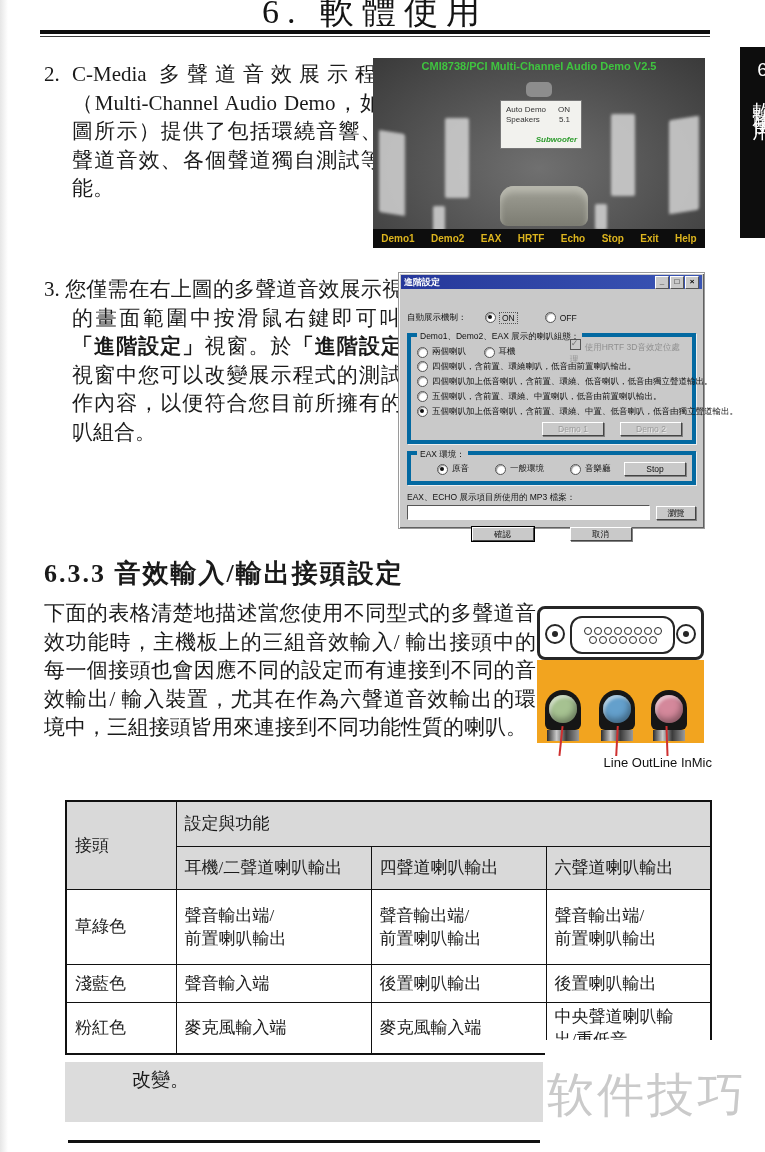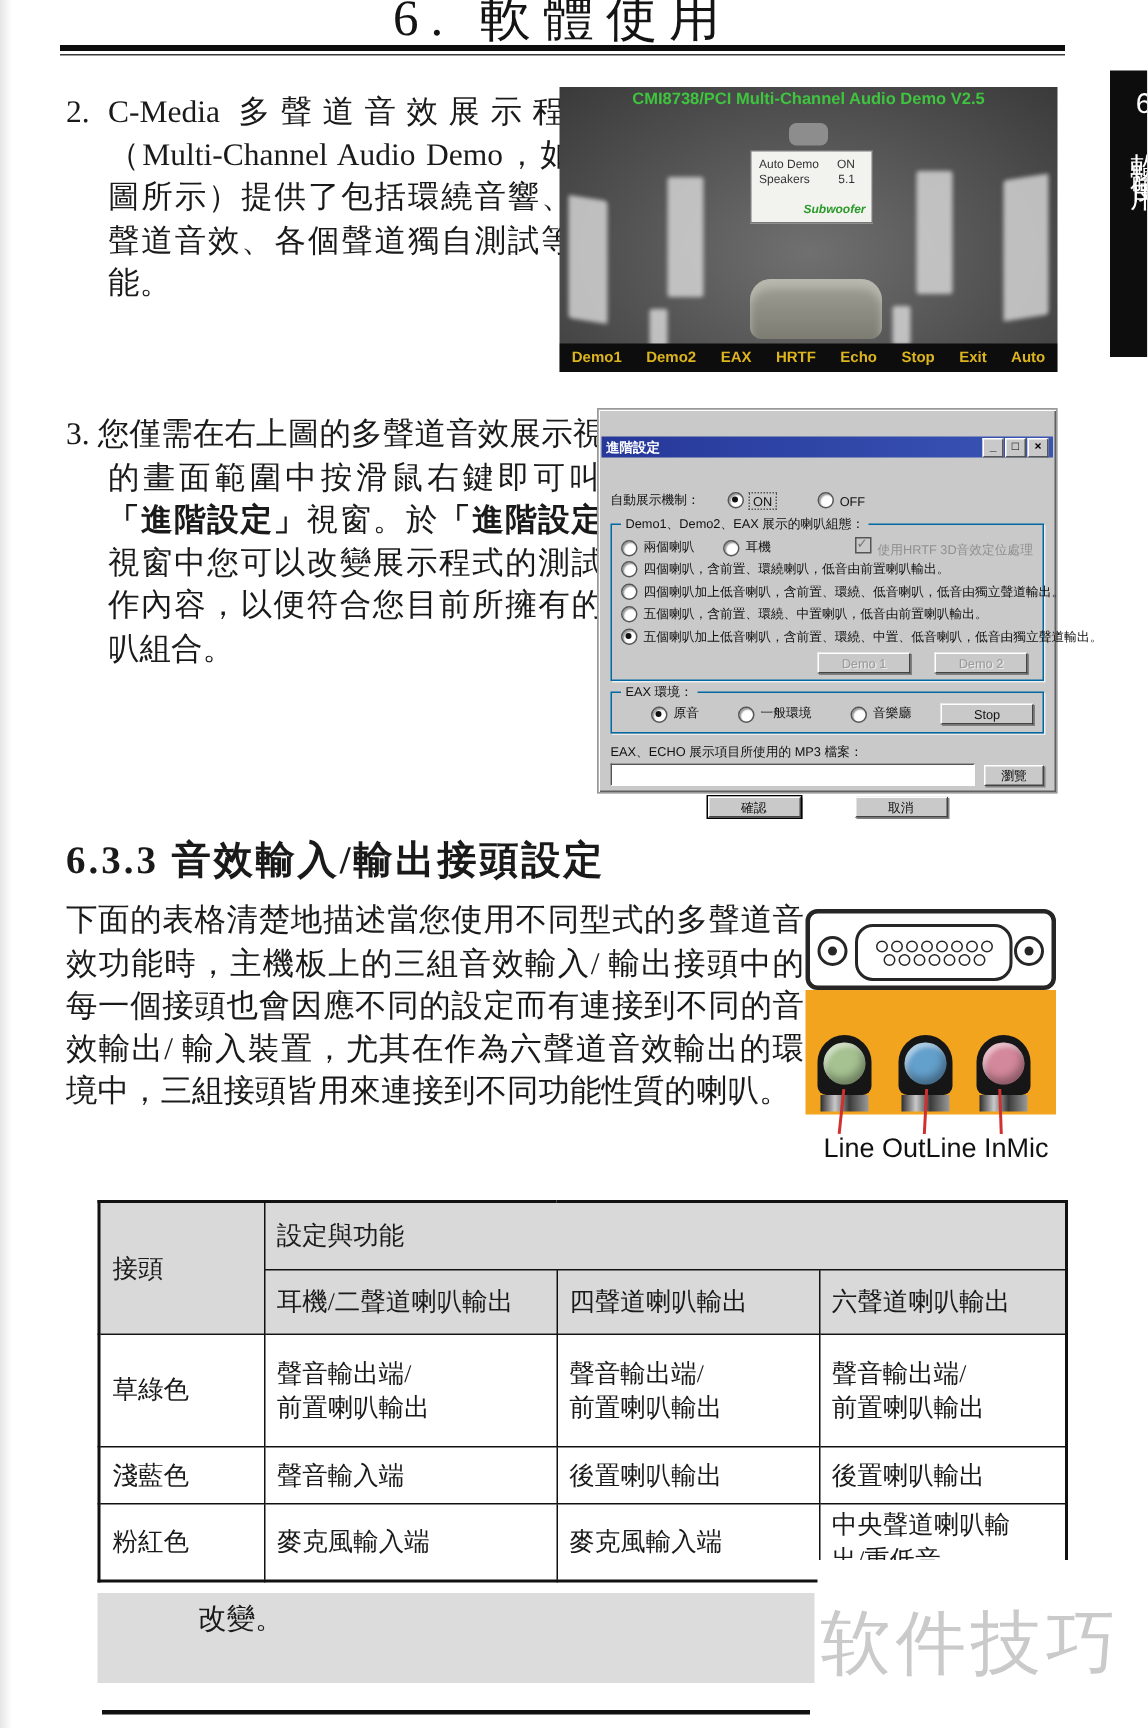--- a/index.html
+++ b/index.html
@@ -47,39 +47,39 @@
         background:linear-gradient(#a0a096,#7c7c72);box-shadow:inset 0 6px 6px #b8b8ae;}
   .demo-menu{position:absolute;left:0;bottom:0;width:100%;height:19px;background:#0d0d0d;
         display:flex;align-items:center;justify-content:space-around;color:#dcb41e;
         font-size:10px;font-weight:bold;}
   .demo-menu span{cursor:pointer;}
 
   
   .dlg{position:absolute;left:398px;top:272px;width:307px;height:257px;background:#c9c9c9;
         border:1px solid #9a9a9a;box-shadow:inset 1px 1px 0 #fff,inset -1px -1px 0 #606060;
         font-family:"Liberation Sans","DejaVu Sans",sans-serif;font-size:8.5px;color:#111;box-sizing:border-box;}
-  .dlg-title{height:14px;margin:18px 2px 0 2px;background:linear-gradient(90deg,#26389a,#3a55b5);
+  .dlg-title{height:14px;margin:2px 2px 0 2px;background:linear-gradient(90deg,#26389a,#3a55b5);
         color:#fff;display:flex;align-items:center;padding:0 3px;font-weight:bold;font-size:9px;}
   .dlg-title .wbtns{margin-left:auto;display:flex;gap:1px;}
   .wbtn{width:12px;height:11px;background:#c9c9c9;border:1px solid;border-color:#fff #555 #555 #fff;
         font-size:8px;line-height:9px;text-align:center;color:#000;cursor:pointer;}
   .dlg-body{padding:20px 8px 0 8px;}
   .row-auto{display:flex;align-items:center;height:17px;}
   .row-auto .lab{width:78px;}
   .row-auto .ritem{margin-right:28px;display:flex;align-items:center;}
   .radio{display:inline-block;width:9px;height:9px;border-radius:50%;background:#fff;
         border:1px solid #555;box-shadow:inset 1px 1px 1px #999;margin-right:4px;position:relative;flex:none;}
   .radio.sel::after{content:"";position:absolute;left:2px;top:2px;width:4px;height:4px;border-radius:50%;background:#111;}
   .cbx{display:inline-block;width:9px;height:9px;background:#fff;border:1px solid #555;
         margin-right:4px;position:relative;flex:none;}
   .cbx.checked::after{content:"\2713";position:absolute;left:0px;top:-2px;font-size:9px;color:#111;}
   .cbx.dis{background:#c9c9c9;}
   .cbx.dis.checked::after{color:#777;}
   .focusbox{outline:1px dotted #555;padding:0 2px;}
-  .grp{position:relative;border:1px solid #0369a1;box-shadow:1px 1px 0 #eee;margin-top:7px;padding:8px 6px 4px 6px;}
+  .grp{position:relative;border:4px solid #0369a1;box-shadow:1px 1px 0 #eee;margin-top:7px;padding:8px 6px 4px 6px;}
   .grp-label{position:absolute;top:-6px;left:6px;background:#c9c9c9;padding:0 3px;}
   .opt{display:flex;align-items:center;height:15px;white-space:nowrap;}
   .opt-inline{display:flex;align-items:center;height:14px;}
   .opt-inline .w1{width:68px;display:flex;align-items:center;}
   .opt-inline .w2{width:88px;display:flex;align-items:center;}
   .graytext{color:#8f8f8f;}
   .dlg-btnrow{display:flex;justify-content:flex-end;gap:16px;margin-top:3px;padding-right:4px;}
   .btn{background:#c9c9c9;border:1px solid;border-color:#fff #444 #444 #fff;box-shadow:1px 1px 0 #808080;
         font-size:8.5px;height:14px;min-width:62px;text-align:center;line-height:13px;cursor:pointer;box-sizing:border-box;}
   .btn.dis{color:#9a9a9a;text-shadow:1px 1px 0 #e9e9e9;cursor:default;}
@@ -113,22 +113,22 @@
   .orange{position:absolute;left:537px;top:660px;width:167px;height:83px;background:#f2a41f;}
   .jack{position:absolute;width:40px;height:70px;top:30px;}
   .jack.j1{left:6px;} .jack.j2{left:60px;} .jack.j3{left:112px;}
   .jack .bezel{position:absolute;top:0;left:2px;width:36px;height:40px;background:#161616;border-radius:18px 18px 6px 6px;}
   .jack .nut{position:absolute;top:40px;left:4px;width:32px;height:11px;
         background:linear-gradient(90deg,#2d2d2d,#c9c9c9 30%,#3a3a3a 60%,#9a9a9a);}
   .jack .ring{position:absolute;top:5px;left:6px;width:28px;height:28px;border-radius:50%;
         box-shadow:inset -2px -4px 6px rgba(0,0,0,.35),inset 2px 3px 3px rgba(255,255,255,.5);}
   .red-line{position:absolute;width:2px;height:30px;background:#cf3030;top:726px;}
   .rl1{left:560px;transform:rotate(6deg);} .rl2{left:616px;transform:rotate(3deg);} .rl3{left:666px;transform:rotate(-2deg);}
-  .jack-labels{position:absolute;left:536px;top:755px;width:176px;display:flex;justify-content:center;
-        font-family:"Liberation Sans","DejaVu Sans",sans-serif;font-size:18px;color:#111;}
+  .jack-labels{position:absolute;left:536px;top:755px;width:176px;display:flex;justify-content:flex-end;
+        font-family:"Liberation Sans","DejaVu Sans",sans-serif;font-size:13px;color:#111;}
 
   
   table.io{position:absolute;left:65px;top:800px;width:645px;border-collapse:collapse;table-layout:fixed;
         font-size:17px;}
   table.io th,table.io td{border:1px solid #111;padding:2px 8px;font-weight:normal;}
   table.io{border:2px solid #111;}
   table.io th{background:#d9d9d9;text-align:left;}
   th.center{text-align:center;}
   td.jackcol{padding-left:12px;}
   td.cell{white-space:pre-line;padding-left:10px;line-height:23px;}
@@ -179,21 +179,21 @@
     </div>
     <div class="couch"></div>
     <div class="demo-menu">
       <span>Demo1</span>
       <span>Demo2</span>
       <span>EAX</span>
       <span>HRTF</span>
       <span>Echo</span>
       <span>Stop</span>
       <span>Exit</span>
-      <span>Auto</span>
+      <span>Help</span>
     </div>
   </div>
 
   <div class="list-item li-3"><span>3.</span> <span>您僅需在右上圖的多聲道音效展示視窗的畫面範圍中按滑鼠右鍵即可叫出</span><span class="bold">「進階設定」</span><span>視窗。於</span><span class="bold">「進階設定」</span><span>視窗中您可以改變展示程式的測試動作內容，以便符合您目前所擁有的喇叭組合。</span></div>
 
   <div class="dlg">
     <div class="dlg-title">
       <span>進階設定</span>
       <span class="wbtns">
         <span class="wbtn">_</span>

